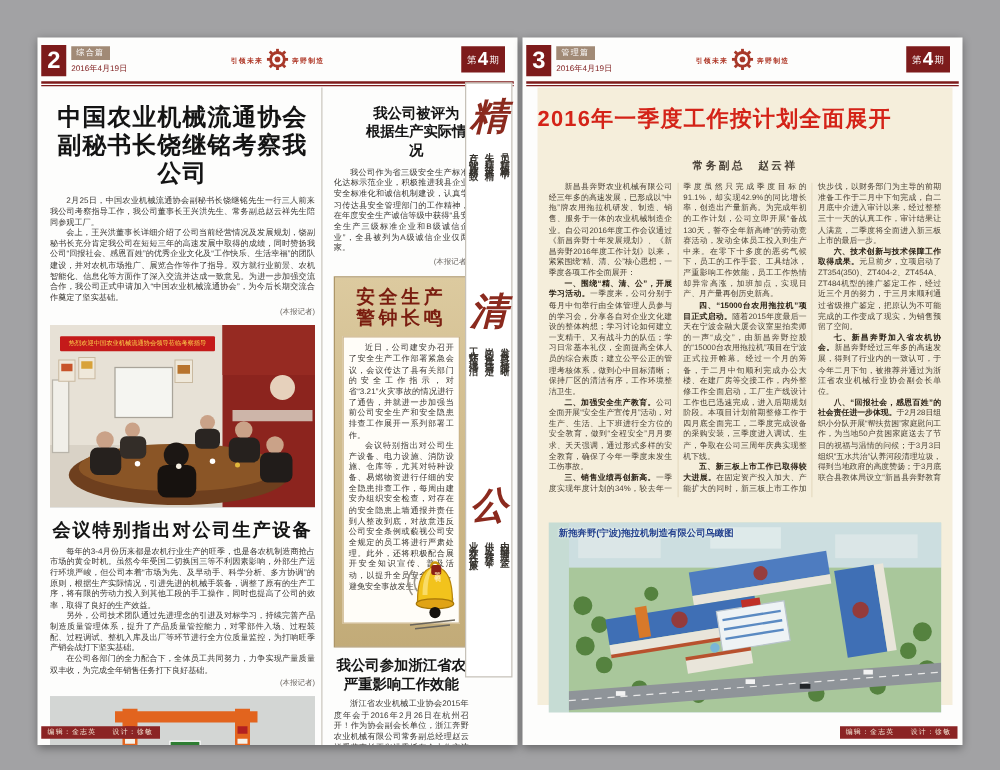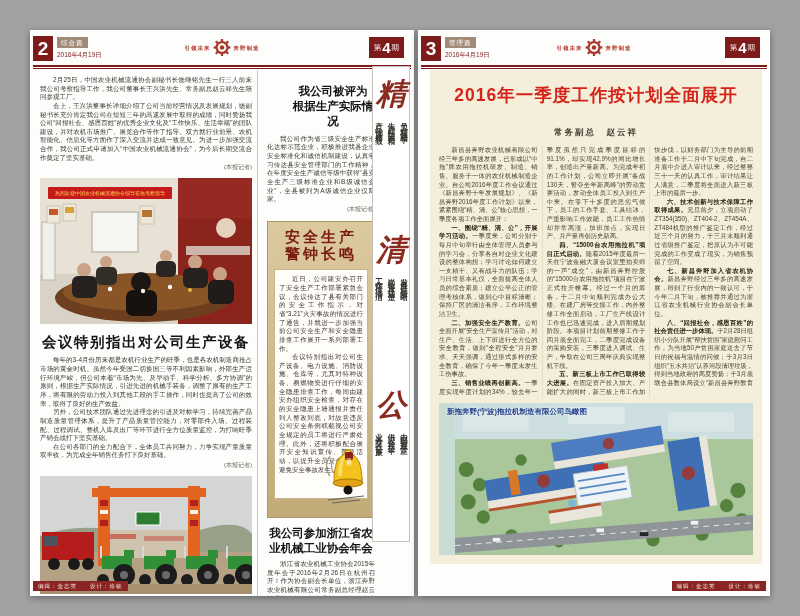--- a/index.html
+++ b/index.html
@@ -58,26 +58,26 @@
   .v-cols{writing-mode:vertical-rl;height:102px;font-size:7.5px;font-weight:bold;letter-spacing:3px;color:#36332e;}
   .v-cols div{margin:0 2.5px;}
 
   
   .foot{position:absolute;bottom:5px;height:10px;background:#8b2424;color:#f5e9d8;font-size:5.5px;line-height:10px;
         padding:0 5px;letter-spacing:1px;white-space:nowrap;}
   #sheet2 .foot{left:3px;} #sheet3 .foot{right:4px;}
 
   
   .beige{position:absolute;left:12px;top:40px;width:332px;height:494px;background:#f5eedb;}
-  .h-p3{font-size:17.5px;font-weight:bold;color:#d42318;text-align:center;letter-spacing:1px;margin-top:13px;}
+  .h-p3{font-size:17.5px;font-weight:bold;color:#d42318;letter-spacing:1px;margin-top:13px;}
   .by-p3{font-size:8.5px;font-weight:bold;color:#4a4238;text-align:center;margin-top:20px;letter-spacing:2px;}
   .p3-cols{margin:7px 9px 0;height:252px;column-count:3;column-gap:9px;column-rule:1px solid #e6dcc2;
            font-size:6.3px;line-height:1.37;text-align:justify;color:#473f33;overflow:hidden;}
   .p3-cols p{margin:0;text-indent:2em;}
-  .p3-photo{margin:5px 9px 0;height:152px;position:relative;overflow:hidden;background:#c6dcd4;padding-left:16px;}
+  .p3-photo{margin:20px 9px 0;height:152px;position:relative;overflow:hidden;background:#c6dcd4;padding-left:16px;}
   .p3-photo svg{display:block;width:100%;height:100%;}
   .p3-caption{position:absolute;left:8px;top:4px;font-size:7.5px;font-weight:bold;color:#23418e;
               text-shadow:0 0 2px #eef6f2,0 0 2px #eef6f2;}
 </style>
 </head>
 <body>
 
 <div class="sheet" id="sheet2">
   <div class="numbox">2</div>
   <div class="sec-label">综合篇</div>
@@ -106,20 +106,24 @@
     <span>奔野制造</span>
   </div>
   <div class="issuebox">
     <span class="sm">第</span>
     <span class="bg">4</span>
     <span class="sm">期</span>
   </div>
   <div class="mast-rule"></div>
 
   <div class="col-main">
+    <div class="h-main">
+      <div>中国农业机械流通协会</div>
+      <div>副秘书长饶继铭考察我公司</div>
+    </div>
     <div class="bt mt6">
         <p>2月25日，中国农业机械流通协会副秘书长饶继铭先生一行三人前来我公司考察指导工作，我公司董事长王兴洪先生、常务副总赵云祥先生陪同参观工厂。</p>
         <p>会上，王兴洪董事长详细介绍了公司当前经营情况及发展规划，饶副秘书长充分肯定我公司在短短三年的高速发展中取得的成绩，同时赞扬我公司“回报社会、感恩百姓”的优秀企业文化及“工作快乐、生活幸福”的团队建设，并对农机市场推广、展览合作等作了指导。双方就行业前景、农机智能化、信息化等方面作了深入交流并达成一致意见。为进一步加强交流合作，我公司正式申请加入“中国农业机械流通协会”，为今后长期交流合作奠定了坚实基础。</p>
       </div>
     <div class="byline">(本报记者)</div>
 
     <div class="photo-frame" style="height:146px;">
       <svg viewBox="0 0 212 146" preserveAspectRatio="none">
         <rect width="212" height="146" fill="#d9d2c6"></rect>
         <rect width="140" height="96" fill="#e7e1d6"></rect>
@@ -256,21 +260,21 @@
             <circle cx="24" cy="44" r="4.5" fill="#15110d"></circle>
             <path d="M4,54 L40,50 M8,57 L36,54" stroke="#6a655c" stroke-width="1.2"></path>
           </svg>
           <div class="bell-ribbon">警钟长鸣</div>
         </div>
       </div>
     </div>
 
     <div class="h-side mt8">
       <div>我公司参加浙江省农</div>
-      <div>业机械工业协会年会</div>
+      <div>严重影响工作效能</div>
     </div>
     <div class="bt mt4">
         <p>浙江省农业机械工业协会2015年度年会于2016年2月26日在杭州召开！作为协会副会长单位，浙江奔野农业机械有限公司常务副总经理赵云祥受董事长王兴洪委托在会上作交流发言！</p>
         <p>在全球经济形势下行的严峻形势下，我们农机行业同样面临着重重困难，与国外先进技术的差距、国内农机领域的规模小、门槛低、同质化的冲击、用工等制造成本的不断增加、国际市场的更替等等，同样给我们带来新的挑战，面临不小的压力。但是在党和政府对三农的重视，把农业机械列入《中国制造2025》发展规划，农机购机补贴政策持续稳定执行等一系列政策利好下，让我们感受到行业发展前景的广阔。我们有信心和理想，通过我们所有农机人的团结奋发，为实现我省农业机械制造强省，实现农业现代化、农机智能化的梦想而共同努力！</p>
       </div>
 
   </div>
 
   <div class="strip">
       <div class="strip-group">

